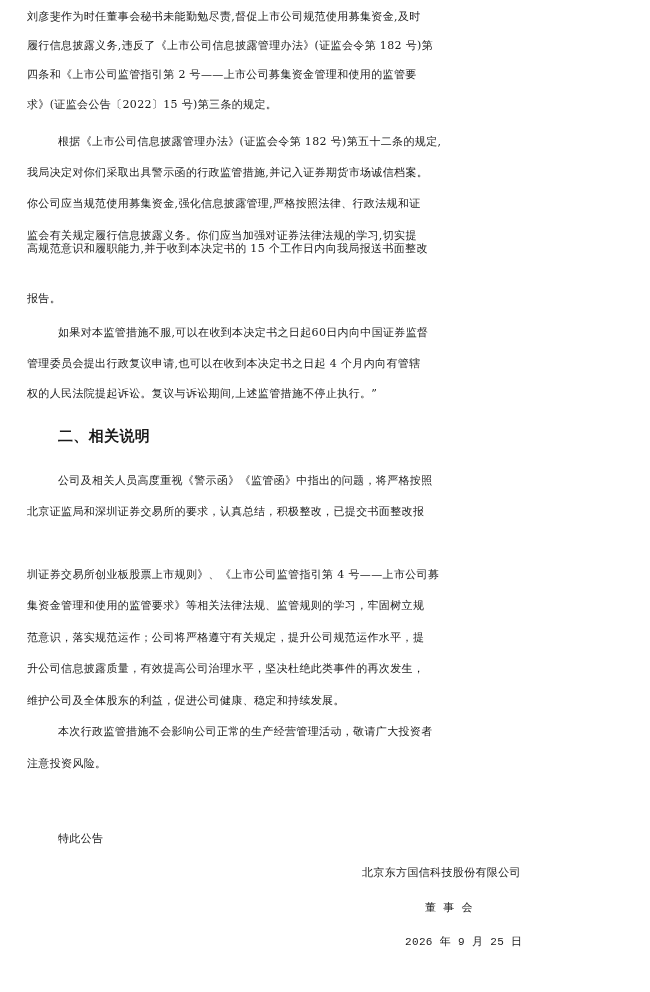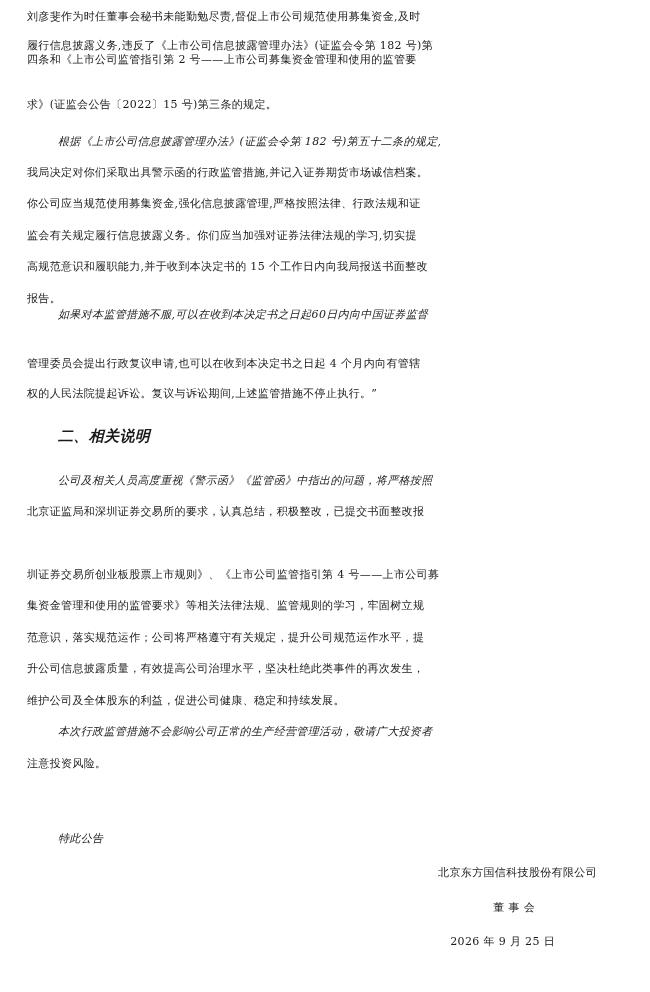--- a/index.html
+++ b/index.html
@@ -7,42 +7,42 @@
     width: 650px; height: 992px; position: relative; overflow: hidden;
     font-family: "DejaVu Serif", "Liberation Serif", serif;
     color: #1a1a1a;
   }
   .page { position: absolute; left: 0; top: 0; width: 650px; height: 992px; }
   .line {
     position: absolute; left: 27px; width: 570px;
     font-size: 11px; line-height: 20px; white-space: nowrap;
     letter-spacing: 0.35px;
   }
-  .indent { left: 58px; width: 540px; font-style: italic; }
+  .indent { left: 58px; width: 540px; }
   .heading { font-weight: bold; font-family: "DejaVu Sans", "Liberation Sans", sans-serif; font-size: 15px; }
-  .right { left: auto; text-align: right; }
+  .right { left: auto; text-align: left; font-family: Liberation Mono, monospace; }
 </style>
 </head>
 <body>
 
 <div class="page">
 
   <div class="line" style="top:7px">刘彦斐作为时任董事会秘书未能勤勉尽责,督促上市公司规范使用募集资金,及时</div>
   <div class="line" style="top:36px">履行信息披露义务,违反了《上市公司信息披露管理办法》(证监会令第 182 号)第</div>
-  <div class="line" style="top:50px">四条和《上市公司监管指引第  2  号——上市公司募集资金管理和使用的监管要</div>
+  <div class="line" style="top:65px">四条和《上市公司监管指引第  2  号——上市公司募集资金管理和使用的监管要</div>
   <div class="line" style="top:95px">求》(证监会公告〔2022〕15 号)第三条的规定。</div>
 
   <div class="line indent" style="top:132px">根据《上市公司信息披露管理办法》(证监会令第 182 号)第五十二条的规定,</div>
   <div class="line" style="top:163px">我局决定对你们采取出具警示函的行政监管措施,并记入证券期货市场诚信档案。</div>
   <div class="line" style="top:194px">你公司应当规范使用募集资金,强化信息披露管理,严格按照法律、行政法规和证</div>
   <div class="line" style="top:226px">监会有关规定履行信息披露义务。你们应当加强对证券法律法规的学习,切实提</div>
-  <div class="line" style="top:257px">高规范意识和履职能力,并于收到本决定书的 15 个工作日内向我局报送书面整改</div>
+  <div class="line" style="top:239px">高规范意识和履职能力,并于收到本决定书的 15 个工作日内向我局报送书面整改</div>
   <div class="line" style="top:289px">报告。</div>
 
-  <div class="line indent" style="top:305px">如果对本监管措施不服,可以在收到本决定书之日起60日内向中国证券监督</div>
+  <div class="line indent" style="top:323px">如果对本监管措施不服,可以在收到本决定书之日起60日内向中国证券监督</div>
   <div class="line" style="top:354px">管理委员会提出行政复议申请,也可以在收到本决定书之日起 4  个月内向有管辖</div>
   <div class="line" style="top:384px">权的人民法院提起诉讼。复议与诉讼期间,上述监管措施不停止执行。”</div>
 
   <div class="line indent heading" style="top:426px">二、相关说明</div>
 
   <div class="line indent" style="top:471px">公司及相关人员高度重视《警示函》《监管函》中指出的问题，将严格按照</div>
   <div class="line" style="top:502px">北京证监局和深圳证券交易所的要求，认真总结，积极整改，已提交书面整改报</div>
   <div class="line" style="top:565px">圳证券交易所创业板股票上市规则》、《上市公司监管指引第 4 号——上市公司募</div>
   <div class="line" style="top:596px">集资金管理和使用的监管要求》等相关法律法规、监管规则的学习，牢固树立规</div>
   <div class="line" style="top:628px">范意识，落实规范运作；公司将严格遵守有关规定，提升公司规范运作水平，提</div>

